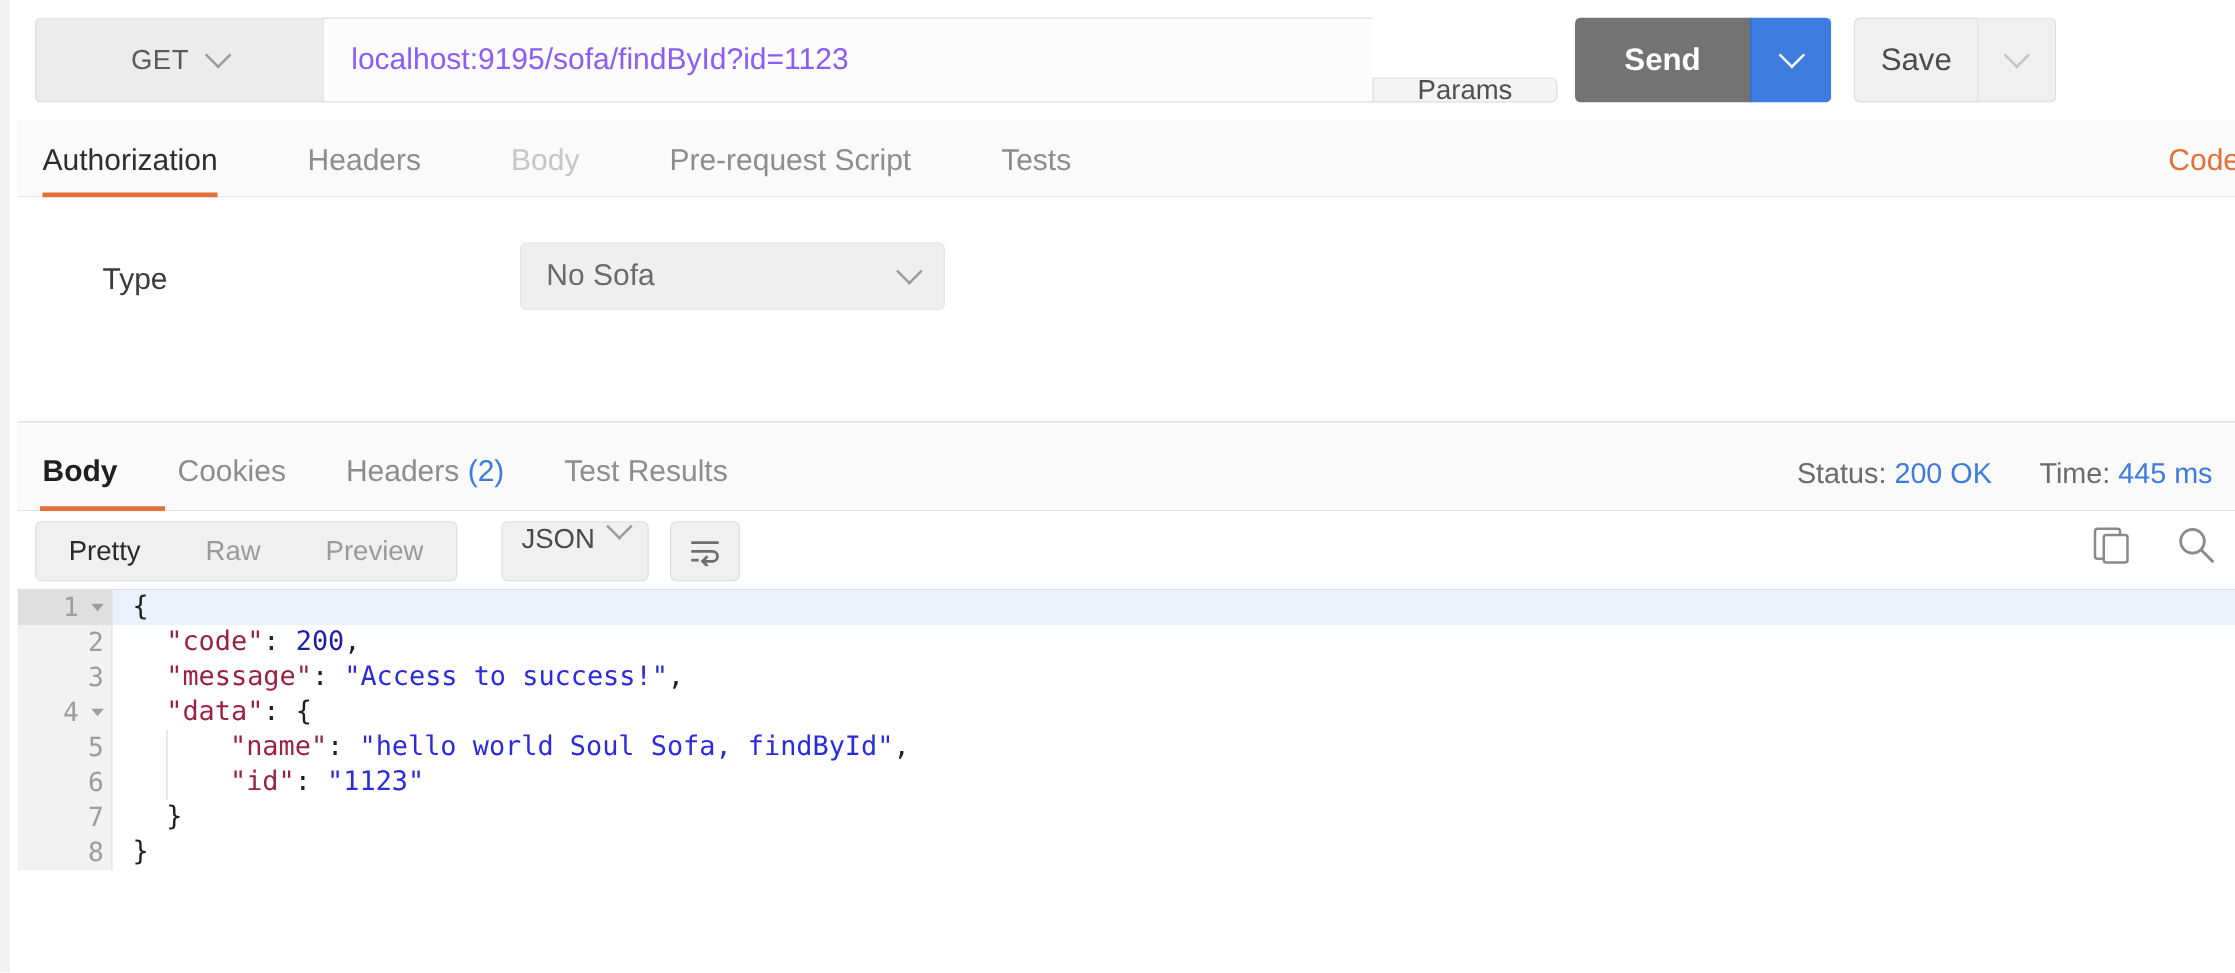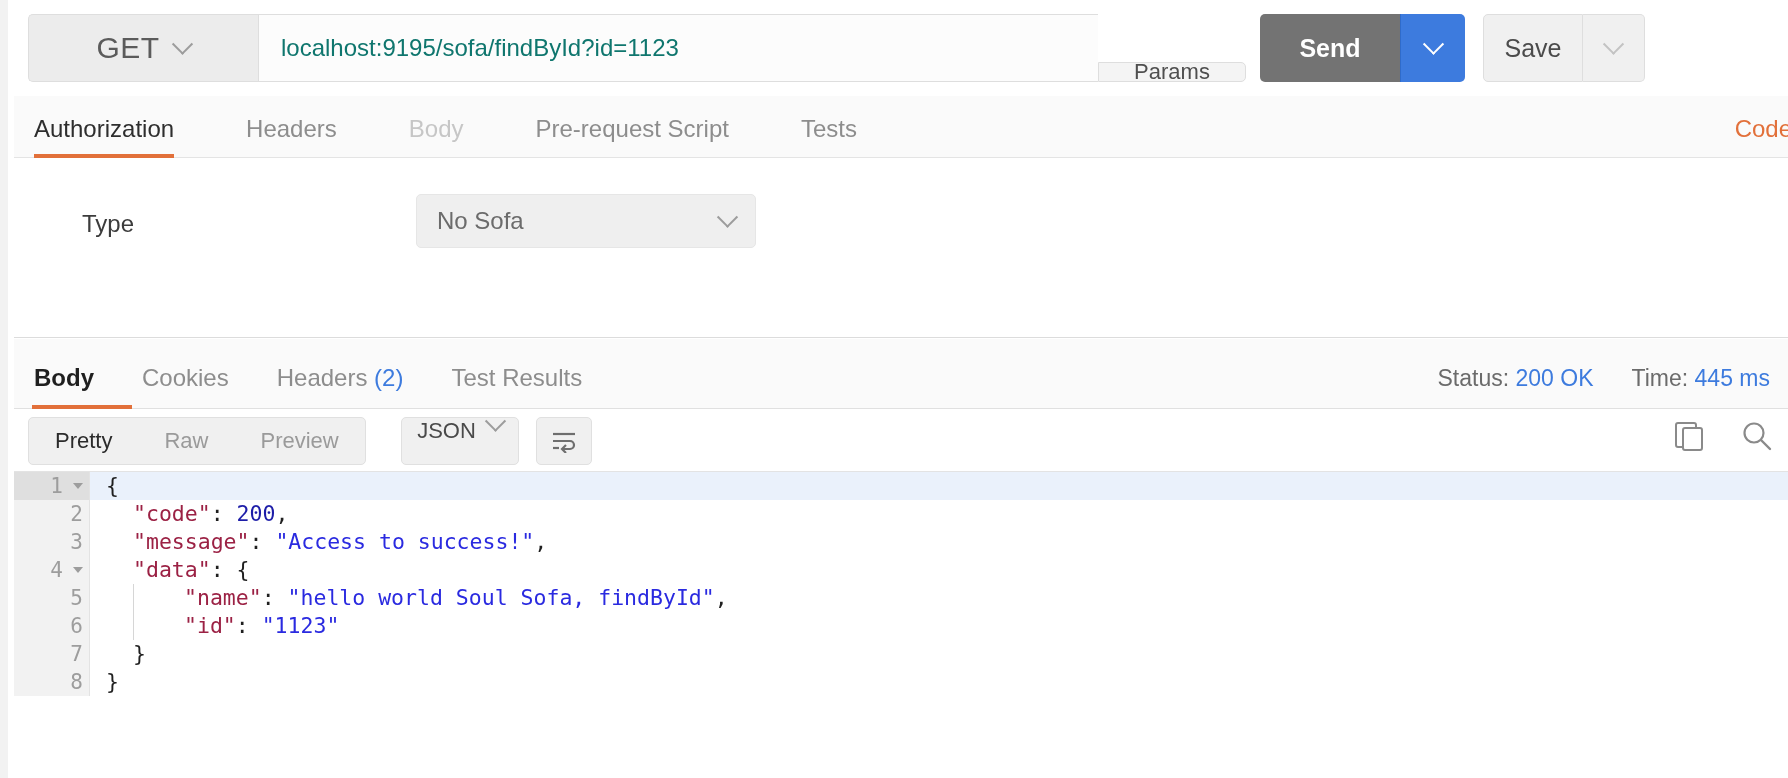--- a/index.html
+++ b/index.html
@@ -43,21 +43,21 @@
     width: 230px;
     background: #ececec;
     border: 1px solid #dedede;
     border-right: none;
     border-radius: 5px 0 0 5px;
     display: flex; align-items: center; justify-content: center;
     gap: 16px;
     cursor: pointer;
   }
   .method-label {
-    font-size: 30px; color: #5b5b5b; letter-spacing: .4px;
+    font-size: 22px; color: #5b5b5b; letter-spacing: .4px;
   }
   .chev {
     display: inline-block;
     width: 15px; height: 15px;
     border-right: 2.4px solid #9c9c9c;
     border-bottom: 2.4px solid #9c9c9c;
     transform: rotate(45deg) translate(-3px,-3px);
   }
   .chev.light { border-color: #c3c3c3; }
   .chev.white { border-color: #ffffff; }
@@ -66,21 +66,21 @@
     background: #fcfcfc;
     border: 1px solid #dedede;
     border-left: 1px solid #dedede;
     border-right: none;
     display: flex; align-items: center;
     padding-left: 22px;
   }
   .url-input {
     border: none; outline: none; background: transparent;
     font-family: "Liberation Sans", sans-serif;
-    font-size: 24px; color: #0f766e;
+    font-size: 24px; color: #8b5cf6;
     width: 100%;
   }
   .params-btn {
     width: 148px;
     background: #f4f4f4;
     border: 1px solid #dedede;
     border-radius: 0 5px 5px 0;
     display: flex; align-items: center; justify-content: center;
     font-size: 22px; color: #4f4f4f;
     cursor: pointer;

